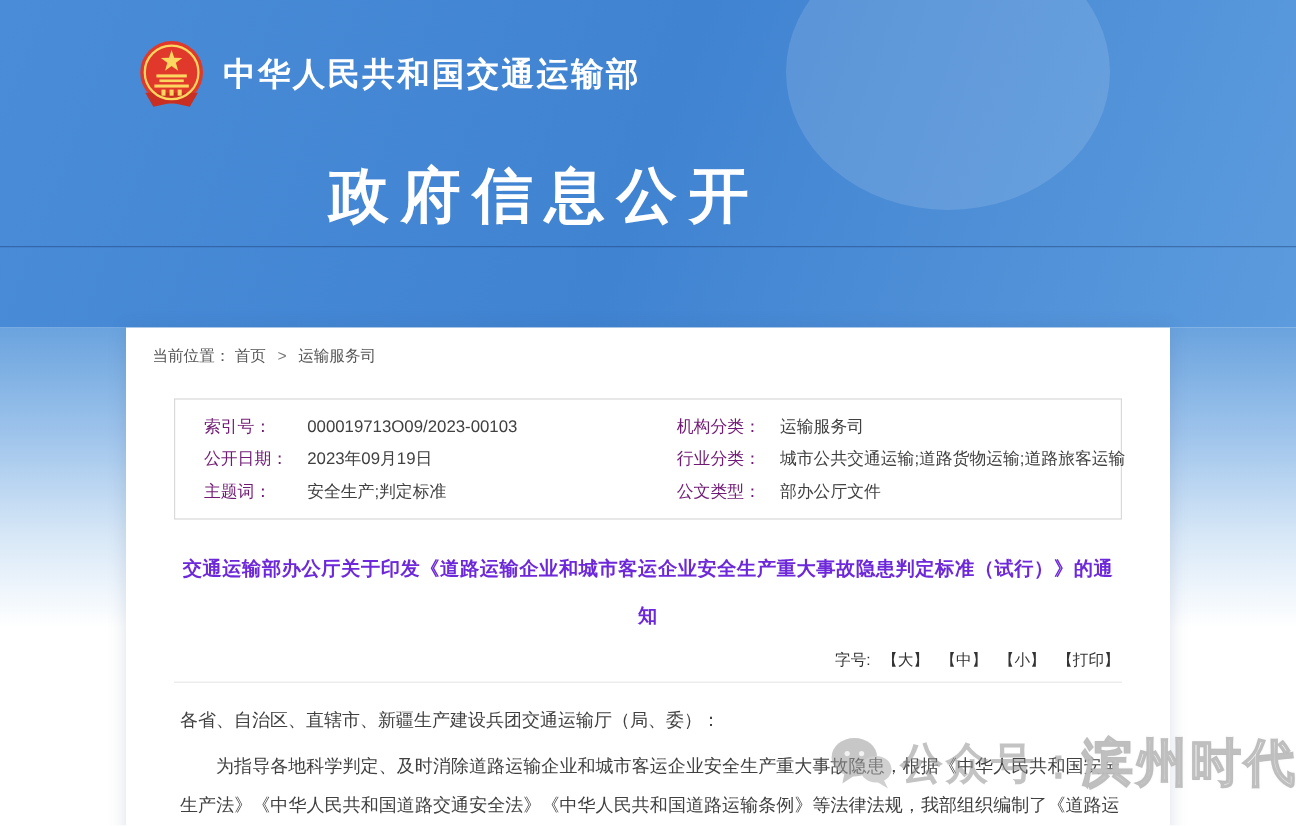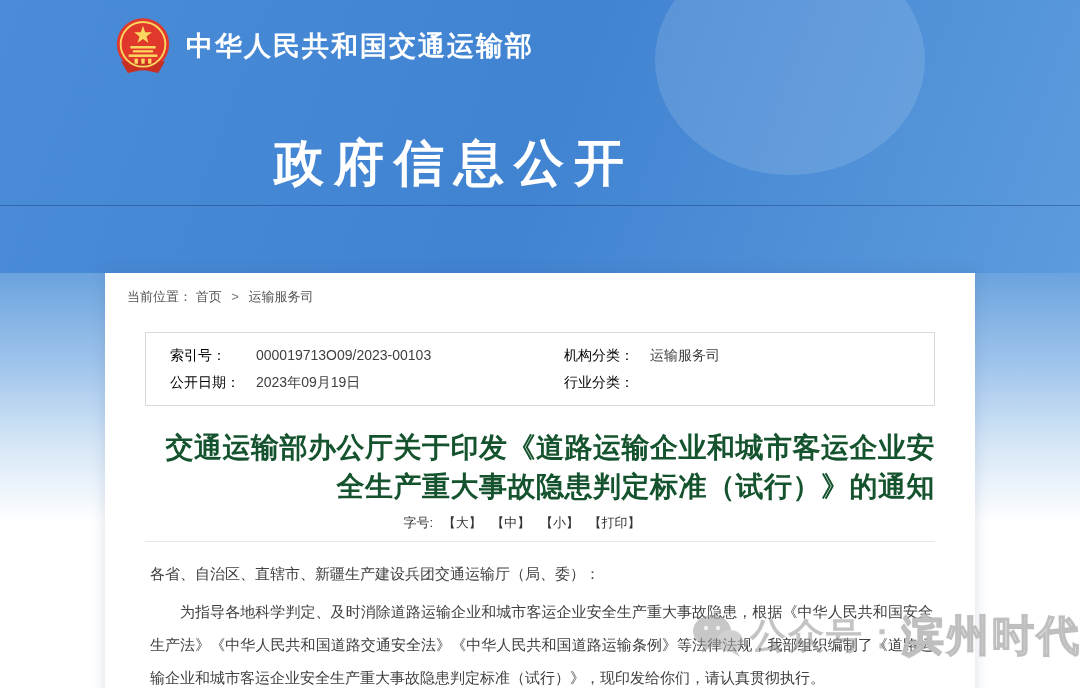--- a/index.html
+++ b/index.html
@@ -11,21 +11,21 @@
   .hero {
     position:absolute; top:0; left:0; width:1080px; height:273px; z-index:1;
     background:linear-gradient(110deg,#4a8cd7 0%,#4083d1 50%,#5c9bdd 100%);
     overflow:hidden;
   }
   .deco-circle {
     position:absolute; left:655px; top:-55px; width:270px; height:230px;
     border-radius:50%; background:rgba(255,255,255,0.13);
   }
   .topbar {
-    position:absolute; top:0; left:0; width:1044px; height:92px;
+    position:absolute; top:16px; left:0; width:1044px; height:92px;
     display:flex; align-items:center; padding-left:116px;
   }
   .emblem { width:54px; height:58px; flex:0 0 auto; }
   .ministry-name {
     margin-left:16px; color:#fff; font-size:27px; font-weight:bold; letter-spacing:2px;
   }
   .hero-title {
     position:absolute; top:130px; left:0; width:908px; text-align:center;
     color:#fff; font-size:50px; font-weight:900; letter-spacing:10px;
   }
@@ -49,29 +49,29 @@
     padding:15px 22px 12px 22px; font-size:13px; color:#555;
   }
   .breadcrumb a { color:#555; text-decoration:none; cursor:pointer; }
   .breadcrumb .sep { margin:0 6px; color:#777; }
 
   .meta-table {
     margin:14px 40px 0 40px; border:1px solid #d9d9d9; padding:9px 0; background:#fff;
   }
   .mrow { display:flex; line-height:27px; font-size:14px; }
   .mcell { display:flex; width:50%; }
-  .mlabel { width:110px; padding-left:24px; color:#000000; flex:0 0 auto; }
+  .mlabel { width:110px; padding-left:24px; color:#701a75; flex:0 0 auto; }
   .mvalue { color:#404040; white-space:nowrap; }
 
   .doc-title {
-    margin:22px auto 0 auto; max-width:790px; text-align:right;
-    color:#14532d; font-size:28px; font-weight:bold; line-height:39px; letter-spacing:0.5px;
+    margin:22px auto 0 auto; max-width:790px; text-align:center;
+    color:#6d28d9; font-size:16px; font-weight:bold; line-height:39px; letter-spacing:0.5px;
   }
   .font-controls {
-    margin-top:8px; padding-right:42px; text-align:center; font-size:13px; color:#333;
+    margin-top:8px; padding-right:42px; text-align:right; font-size:13px; color:#333;
   }
   .font-controls span { margin-left:6px; }
   .font-controls .ctl { cursor:pointer; }
   .divider { margin:9px 40px 0 40px; border-bottom:1px solid #e8e8e8; }
 
   .body-text { padding:15px 42px 0 45px; font-size:15px; color:#404040; line-height:33px; }
   .salutation { margin-bottom:5px; }
   .paragraph { text-indent:2em; text-align:justify; }
 
   
@@ -139,20 +139,31 @@
           <span class="mvalue">运输服务司</span>
         </div>
       </div>
       <div class="mrow">
         <div class="mcell">
           <span class="mlabel">公开日期：</span>
           <span class="mvalue">2023年09月19日</span>
         </div>
         <div class="mcell">
           <span class="mlabel">行业分类：</span>
+          <span class="mvalue">城市公共交通运输;道路货物运输;道路旅客运输</span>
+        </div>
+      </div>
+      <div class="mrow">
+        <div class="mcell">
+          <span class="mlabel">主题词：</span>
+          <span class="mvalue">安全生产;判定标准</span>
+        </div>
+        <div class="mcell">
+          <span class="mlabel">公文类型：</span>
+          <span class="mvalue">部办公厅文件</span>
         </div>
       </div>
     </div>
 
     <h1 class="doc-title">交通运输部办公厅关于印发《道路运输企业和城市客运企业安全生产重大事故隐患判定标准（试行）》的通知</h1>
 
     <div class="font-controls">
       <span>字号:</span>
       <span class="ctl">【大】</span>
       <span class="ctl">【中】</span>

